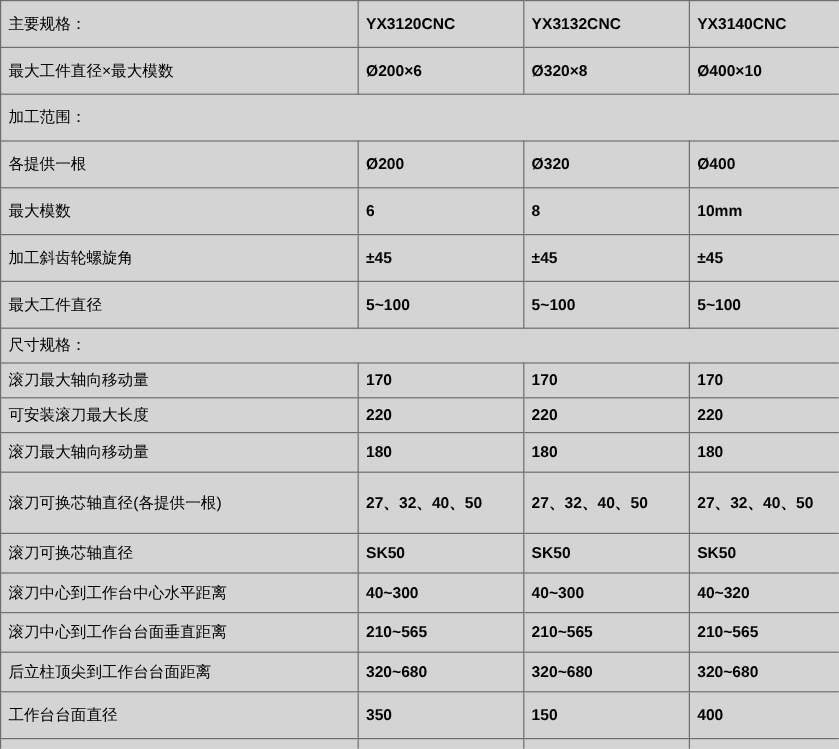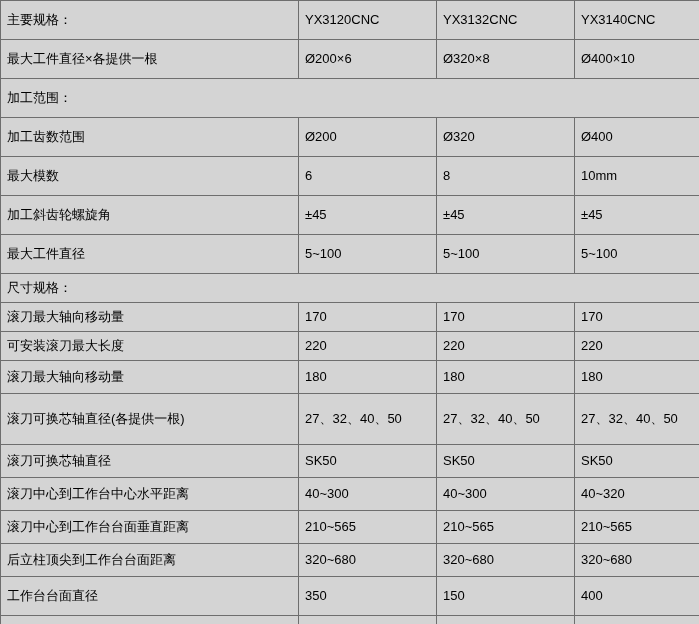--- a/index.html
+++ b/index.html
@@ -28,20 +28,21 @@
     line-height: 1.25;
     background: #d4d4d4;
     white-space: normal;
     word-break: break-word;
   }
   td.label {
     width: 285px;
   }
   td.val {
     width: 125px;
+    font-weight: bold;
   }
   tr.head td {
     font-size: 13px;
   }
   tr.section td {
     font-size: 13px;
   }
   
   tr.r-tall td { height: 30px; }
   tr.r-norm td { height: 24px; }
@@ -53,30 +54,30 @@
 
 <table class="spec">
   <tbody id="spec-body">
       <tr class="r-tall head">
         <td class="label">主要规格：</td>
         <td class="val">YX3120CNC</td>
         <td class="val">YX3132CNC</td>
         <td class="val">YX3140CNC</td>
       </tr>
       <tr class="r-tall body-row">
-        <td class="label">最大工件直径×各提供一根</td>
+        <td class="label">最大工件直径×最大模数</td>
         <td class="val">Ø200×6</td>
         <td class="val">Ø320×8</td>
         <td class="val">Ø400×10</td>
       </tr>
       <tr class="r-tall section">
         <td colspan="5" class="label">加工范围：</td>
       </tr>
       <tr class="r-tall body-row">
-        <td class="label">加工齿数范围</td>
+        <td class="label">各提供一根</td>
         <td class="val">Ø200</td>
         <td class="val">Ø320</td>
         <td class="val">Ø400</td>
       </tr>
       <tr class="r-tall body-row">
         <td class="label">最大模数</td>
         <td class="val">6</td>
         <td class="val">8</td>
         <td class="val">10mm</td>
       </tr>

